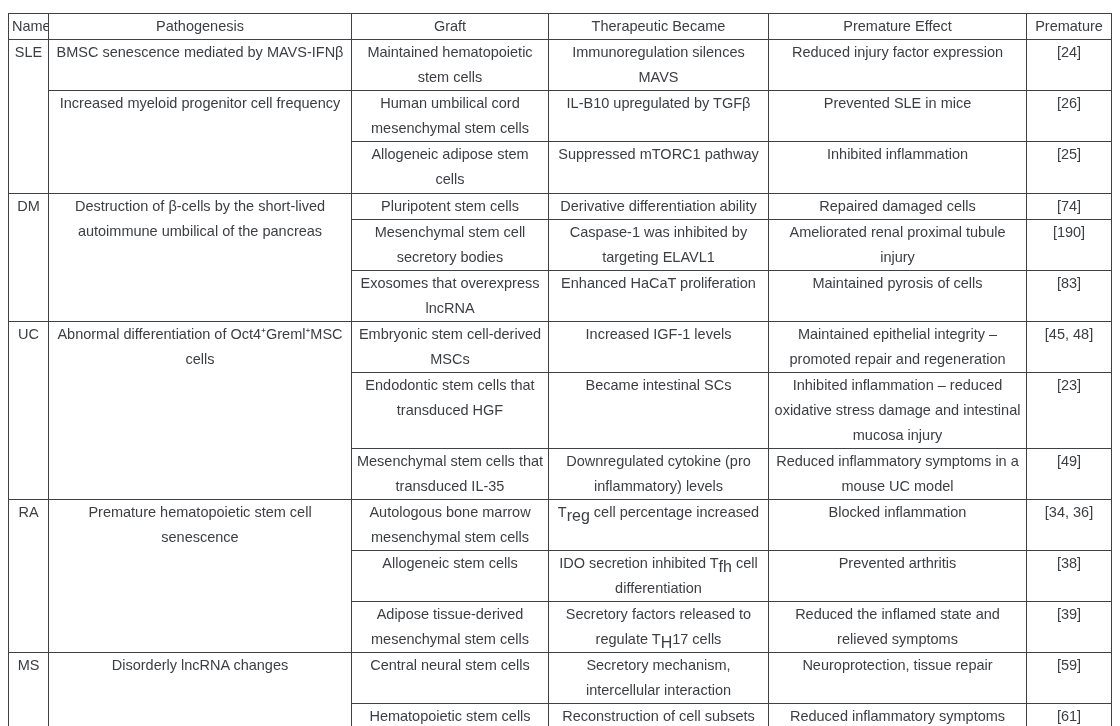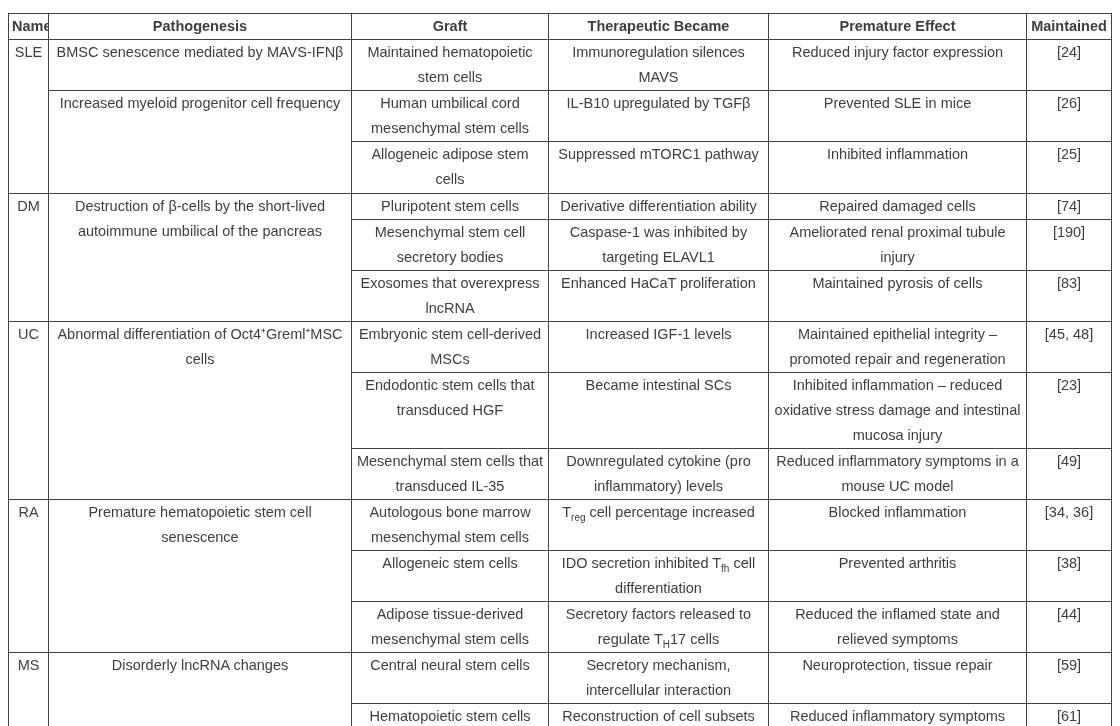--- a/index.html
+++ b/index.html
@@ -12,22 +12,22 @@
     position:absolute;left:8px;top:13px;
     border-collapse:collapse;table-layout:fixed;width:1103px;
   }
   .paper-table th,.paper-table td{
     border:1.5px solid #3f4245;
     vertical-align:top;text-align:center;
     font-size:14.5px;line-height:25px;
     padding:0 3px;overflow:hidden;
     font-weight:normal;
   }
-  .paper-table th{font-weight:bold;}
-  .paper-table sub{font-size:10px;line-height:0;}
+  .paper-table th{font-weight:normal;}
+  .paper-table sub{font-size:16px;line-height:0;}
   tr.h24{height:24px;} tr.h25{height:25px;} tr.h50{height:50px;}
   tr.h52{height:52px;} tr.h75{height:75px;}
 </style>
 </head>
 <body>
 
 <table class="paper-table">
   <colgroup>
     <col style="width:40px">
     <col style="width:303px">
@@ -37,21 +37,21 @@
     <col style="width:85px">
   </colgroup>
 
   <tbody>
       <tr class="h25">
     <th>Name</th>
     <th>Pathogenesis</th>
     <th>Graft</th>
     <th>Therapeutic Became</th>
     <th>Premature Effect</th>
-    <th>Maintained</th>
+    <th>Premature</th>
   </tr>
 
   <tr class="h50">
     <td rowspan="3">SLE</td>
     <td>BMSC senescence mediated by MAVS-IFNβ</td>
     <td>Maintained hematopoietic stem cells</td>
     <td>Immunoregulation silences MAVS</td>
     <td>Reduced injury factor expression</td>
     <td>[24]</td>
   </tr>
@@ -122,21 +122,21 @@
   <tr class="h50">
     <td>Allogeneic stem cells</td>
     <td>IDO secretion inhibited T<sub>fh</sub> cell differentiation</td>
     <td>Prevented arthritis</td>
     <td>[38]</td>
   </tr>
   <tr class="h50">
     <td>Adipose tissue-derived mesenchymal stem cells</td>
     <td>Secretory factors released to regulate T<sub>H</sub>17 cells</td>
     <td>Reduced the inflamed state and relieved symptoms</td>
-    <td>[44]</td>
+    <td>[39]</td>
   </tr>
 
   <tr class="h50">
     <td rowspan="2">MS</td>
     <td rowspan="2">Disorderly lncRNA changes</td>
     <td>Central neural stem cells</td>
     <td>Secretory mechanism, intercellular interaction</td>
     <td>Neuroprotection, tissue repair</td>
     <td>[59]</td>
   </tr>

